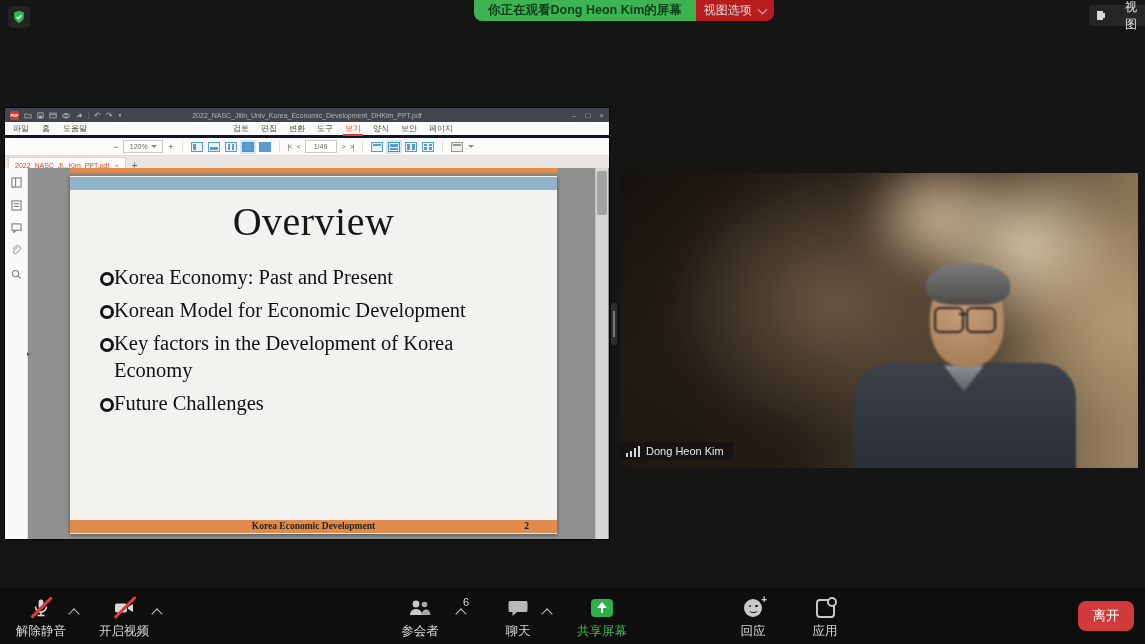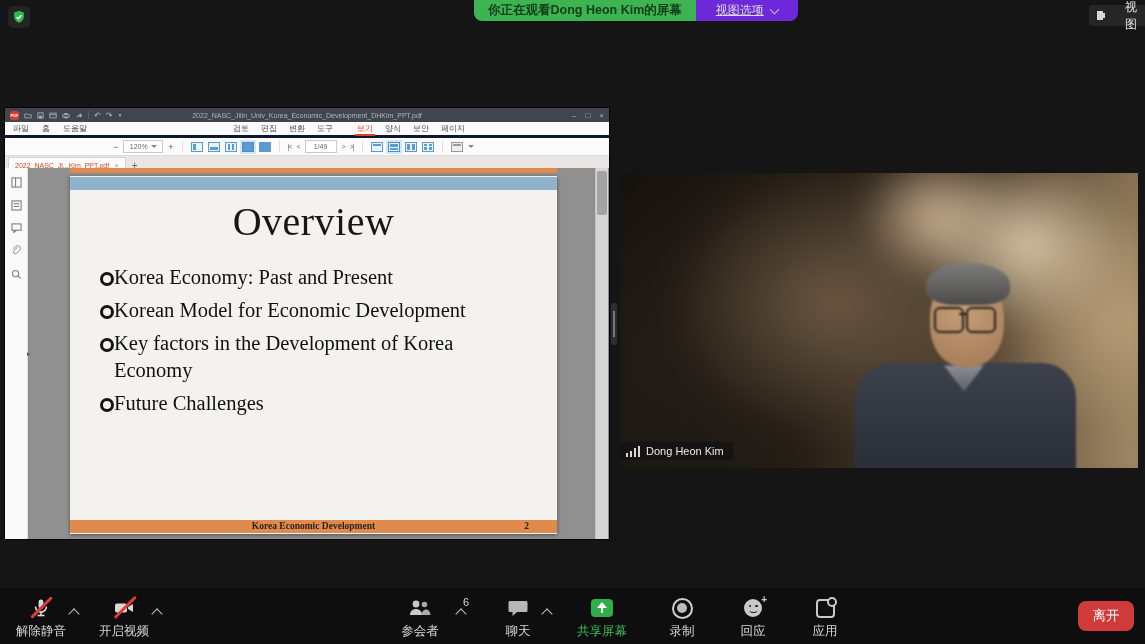--- a/index.html
+++ b/index.html
@@ -5,22 +5,22 @@
   html,body{margin:0;padding:0;background:#000;}
   .stage{position:relative;width:1145px;height:644px;background:#151515;overflow:hidden;
          font-family:"Liberation Sans",sans-serif;-webkit-font-smoothing:antialiased;}
 
   
   .shield-btn{position:absolute;left:8px;top:6px;width:22px;height:22px;background:#242424;
               border-radius:5px;display:flex;align-items:center;justify-content:center;}
   .top-pill{position:absolute;left:474px;top:0;height:21px;display:flex;border-radius:0 0 8px 8px;overflow:hidden;}
   .watch-banner{background:#3eb352;color:#103f1a;font-size:12.5px;font-weight:bold;
                 display:flex;align-items:center;padding:0 14px;}
-  .view-options{background:#6d28d9;color:#dcdcdc;font-size:12px;display:flex;align-items:center;
-                gap:7px;padding:0 20px;cursor:default;text-decoration:underline;}
+  .view-options{background:#b91c1c;color:#dcdcdc;font-size:12px;display:flex;align-items:center;
+                gap:7px;padding:0 8px;cursor:default;}
   .chev-down{width:6px;height:6px;border-right:1.6px solid #bdbdbd;border-bottom:1.6px solid #bdbdbd;
              transform:rotate(45deg);margin-top:-3px;}
   .view-btn{position:absolute;left:1089px;top:5px;height:21px;background:#262626;border-radius:4px;
             color:#e2e2e2;font-size:12px;display:flex;align-items:center;gap:20px;padding:0 8px;}
   .view-btn-icon{position:relative;width:12px;height:9px;}
   .view-btn-icon i{position:absolute;background:#d8d8d8;}
   .view-btn-icon i:first-child{left:0;top:0;width:6px;height:9px;}
   .view-btn-icon i:last-child{right:0;top:2px;width:4px;height:5px;}
 
   
@@ -34,21 +34,21 @@
   .qat svg{display:block;}
   .tb-sep{width:1px;height:8px;background:#5a5e66;}
   .pdf-title{position:absolute;left:50%;transform:translateX(-50%);font-size:7px;color:#b0b4bb;white-space:nowrap;}
   .win-ctrls{margin-left:auto;display:flex;gap:9px;font-size:8px;color:#b7bac0;}
 
   .pdf-menubar{position:relative;height:13px;background:#fbfbfb;border-bottom:3px solid #0f172a;
                font-size:8px;color:#4a4a4a;}
   .menu-left{position:absolute;left:8px;top:0;height:12px;display:flex;gap:13px;align-items:center;}
   .menu-right{position:absolute;left:228px;top:0;height:12px;display:flex;gap:12px;align-items:center;}
   .menu-item{white-space:nowrap;}
-  .menu-item.active{color:#d8402a;position:relative;margin-left:12px;}
+  .menu-item.active{color:#d8402a;position:relative;}
   .menu-item.active::after{content:"";position:absolute;left:-2px;right:-2px;bottom:-2px;height:2px;background:#d8402a;}
 
   .pdf-toolbar{height:17px;background:#fcfcfc;border-bottom:1px solid #ddd;display:flex;align-items:center;
                padding-left:108px;gap:5px;font-size:9px;color:#555;}
   .tool-sep{width:1px;height:11px;background:#ddd;margin:0 3px;}
   .zoom-box,.page-box{height:11px;border:1px solid #c9c9c9;background:#fff;font-size:7px;color:#666;
             display:flex;align-items:center;justify-content:center;gap:3px;}
   .zoom-box{width:38px;}
   .page-box{width:30px;}
   .mini-caret{width:0;height:0;border-left:3px solid transparent;border-right:3px solid transparent;border-top:3px solid #888;}
@@ -437,28 +437,20 @@
     <div class="bb-btn" style="left:473px;">
       <span class="bb-icon">
         <svg width="22" height="20" viewBox="0 0 22 20">
           <path d="M3 3 h16 a1.5 1.5 0 0 1 1.5 1.5 v8 a1.5 1.5 0 0 1 -1.5 1.5 h-9 l-4.5 4 v-4 H3 a1.5 1.5 0 0 1 -1.5 -1.5 v-8 A1.5 1.5 0 0 1 3 3 Z" fill="#b8b8b8"></path>
         </svg>
       </span>
       <span>聊天</span>
       <span class="bb-chev" style="right:12px;"></span>
     </div>
 
-    <div class="bb-btn" style="left:637px;">
-      <span class="bb-icon">
-        <span class="rec-outer">
-            <span class="rec-inner"></span>
-          </span>
-      </span>
-      <span>录制</span>
-    </div>
 
     <div class="bb-btn" style="left:708px;">
       <span class="bb-icon">
         <span class="smiley">
             <span class="eye l"></span>
             <span class="eye r"></span>
             <span class="mouth"></span>
             <span class="plus">+</span>
           </span>
       </span>

